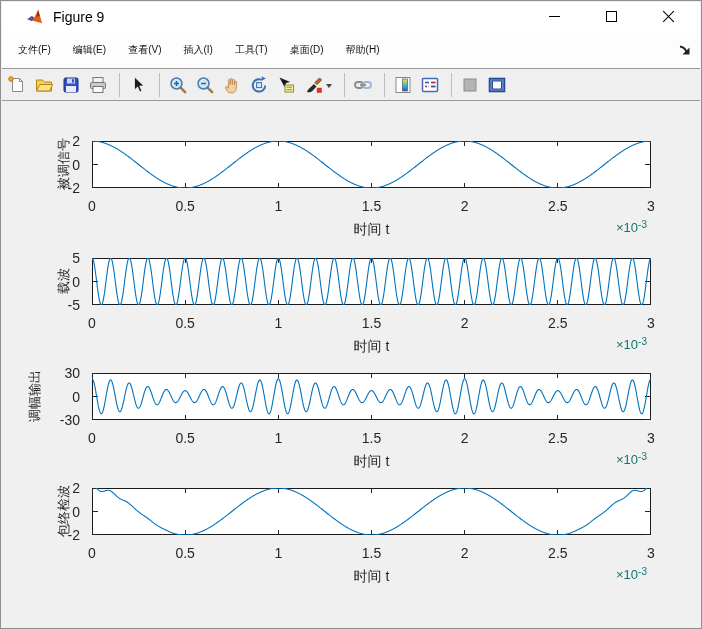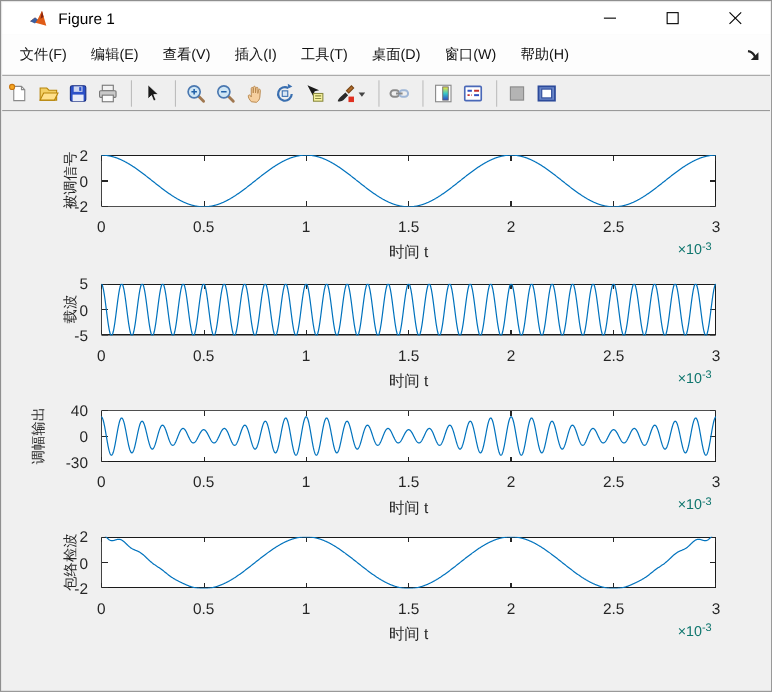--- a/index.html
+++ b/index.html
@@ -20,21 +20,21 @@
   .glyph-max { position:absolute; left:23px; top:9px; width:11px; height:11px; border:1px solid #000; }
   .glyph-close { position:absolute; left:22px; top:8px; width:13px; height:13px; }
   .glyph-close::before,.glyph-close::after { content:""; position:absolute; left:-1px; top:6px;
       width:15px; height:1px; background:#000; }
   .glyph-close::before { transform:rotate(45deg); }
   .glyph-close::after  { transform:rotate(-45deg); }
 
   
   .menubar { position:absolute; left:1px; right:1px; top:30px; height:38px; background:#fdfdfd;
              border-bottom:1px solid #9a9a9a; display:flex; align-items:center; padding-left:7px; }
-  .menu-item { font-size:13px; color:#111; padding:5px 9px; margin-right:4px; white-space:nowrap; }
+  .menu-item { font-size:10px; color:#111; padding:5px 9px; margin-right:4px; white-space:nowrap; }
   .dock-arrow { position:absolute; right:8px; top:12px; width:14px; height:14px; }
 
   
   .toolbar { position:absolute; left:1px; right:1px; top:68px; height:32px; background:#efefef;
              border-bottom:1px solid #9a9a9a; display:flex; align-items:center; padding-left:3px; }
   .tbtn { width:24px; height:26px; border:none; background:transparent; margin-right:3px;
           display:flex; align-items:center; justify-content:center; cursor:default; }
   .tbtn svg { width:20px; height:20px; }
   .tbtn.wide { width:34px; }
   .tsep { width:1px; height:24px; background:#bdbdbd; margin:0 6px; flex:0 0 auto; }
@@ -69,42 +69,41 @@
 
 <div class="window">
 
   <div class="titlebar">
     <svg class="title-icon" viewBox="0 0 20 20">
       <rect x="0" y="0" width="20" height="20" fill="#ffffff"></rect>
       <path d="M1.5 12.5l5-3.7 2.6 2L13.5 2l4.4 15z" fill="#e05c17"></path>
       <path d="M13.5 2l1.6 6.2L12 10z" fill="#88230d"></path>
       <path d="M1.5 12.5l5-3.7 2.6 2-2.6 4z" fill="#3b5fa0"></path>
     </svg>
-    <span class="title-text">Figure 1</span>
+    <span class="title-text">Figure 9</span>
     <div class="win-controls">
       <button class="win-btn">
           <span class="glyph-min"></span>
         </button>
       <button class="win-btn">
           <span class="glyph-max"></span>
         </button>
       <button class="win-btn">
           <span class="glyph-close"></span>
         </button>
     </div>
   </div>
 
   <div class="menubar">
     <span class="menu-item">文件(F)</span>
     <span class="menu-item">编辑(E)</span>
     <span class="menu-item">查看(V)</span>
     <span class="menu-item">插入(I)</span>
     <span class="menu-item">工具(T)</span>
     <span class="menu-item">桌面(D)</span>
-    <span class="menu-item">窗口(W)</span>
     <span class="menu-item">帮助(H)</span>
     <svg class="dock-arrow" viewBox="0 0 14 14">
       <path d="M2 3.5c3.5.5 5.5 2.5 6.5 5.5" fill="none" stroke="#222" stroke-width="2"></path>
       <path d="M11.5 4.5v7H4.5z" fill="#222"></path>
     </svg>
   </div>
 
   <div class="toolbar">
     <button class="tbtn">
       <svg viewBox="0 0 20 20">
@@ -281,21 +280,21 @@
         </div>
       <div class="xlabel">时间 t</div>
       <div class="exp"><span>×10</span><sup>-3</sup></div>
     </div>
 
     <div class="subplot wide-ticks" style="top:271px">
       <span class="ylabel">调幅输出</span>
       <div class="yticks">
           <span class="ytick" style="top: 47px;">-30</span>
           <span class="ytick" style="top: 23.5px;">0</span>
-          <span class="ytick" style="top: 0px;">40</span>
+          <span class="ytick" style="top: 0px;">30</span>
         </div>
       <div class="axes">
           <svg viewBox="0 0 559 47">
             <rect x="0.5" y="0.5" width="558" height="46" fill="#ffffff" stroke="#1a1a1a" shape-rendering="crispEdges"></rect>
             <path d="M0.5 1V5M0.5 46V42M93.5 1V5M93.5 46V42M186.5 1V5M186.5 46V42M279.5 1V5M279.5 46V42M372.5 1V5M372.5 46V42M465.5 1V5M465.5 46V42M558.5 1V5M558.5 46V42M1 46.5H6M558 46.5H553M1 23.5H6M558 23.5H553M1 0.5H6M558 0.5H553" stroke="#262626" fill="none" shape-rendering="crispEdges"></path>
             <polyline points="0.00,5.88 0.31,5.97 0.62,6.26 0.93,6.74 1.24,7.40 1.55,8.24 1.86,9.25 2.17,10.41 2.48,11.72 2.79,13.16 3.11,14.70 3.42,16.35 3.73,18.07 4.04,19.85 4.35,21.66 4.66,23.50 4.97,25.33 5.28,27.15 5.59,28.91 5.90,30.62 6.21,32.25 6.52,33.78 6.83,35.19 7.14,36.47 7.45,37.61 7.76,38.59 8.07,39.40 8.38,40.04 8.70,40.49 9.01,40.76 9.32,40.84 9.63,40.72 9.94,40.42 10.25,39.93 10.56,39.26 10.87,38.43 11.18,37.43 11.49,36.27 11.80,34.99 12.11,33.58 12.42,32.06 12.73,30.45 13.04,28.77 13.35,27.04 13.66,25.28 13.97,23.50 14.29,21.73 14.60,19.98 14.91,18.28 15.22,16.64 15.53,15.08 15.84,13.62 16.15,12.28 16.46,11.06 16.77,9.98 17.08,9.06 17.39,8.30 17.70,7.70 18.01,7.29 18.32,7.05 18.63,7.00 18.94,7.12 19.25,7.43 19.57,7.91 19.88,8.56 20.19,9.37 20.50,10.33 20.81,11.43 21.12,12.66 21.43,14.00 21.74,15.44 22.05,16.96 22.36,18.55 22.67,20.18 22.98,21.83 23.29,23.50 23.60,25.16 23.91,26.79 24.22,28.37 24.53,29.90 24.84,31.34 25.16,32.69 25.47,33.93 25.78,35.05 26.09,36.04 26.40,36.88 26.71,37.57 27.02,38.10 27.33,38.47 27.64,38.67 27.95,38.70 28.26,38.57 28.57,38.27 28.88,37.82 29.19,37.20 29.50,36.45 29.81,35.55 30.12,34.53 30.43,33.40 30.75,32.16 31.06,30.84 31.37,29.45 31.68,28.01 31.99,26.52 32.30,25.01 32.61,23.50 32.92,22.00 33.23,20.53 33.54,19.10 33.85,17.73 34.16,16.43 34.47,15.22 34.78,14.11 35.09,13.12 35.40,12.24 35.71,11.50 36.02,10.90 36.34,10.43 36.65,10.12 36.96,9.95 37.27,9.93 37.58,10.07 37.89,10.35 38.20,10.77 38.51,11.32 38.82,12.01 39.13,12.81 39.44,13.73 39.75,14.74 40.06,15.84 40.37,17.01 40.68,18.25 40.99,19.53 41.30,20.84 41.61,22.17 41.92,23.50 42.24,24.82 42.55,26.11 42.86,27.36 43.17,28.55 43.48,29.68 43.79,30.73 44.10,31.69 44.41,32.55 44.72,33.30 45.03,33.94 45.34,34.46 45.65,34.85 45.96,35.11 46.27,35.25 46.58,35.25 46.89,35.12 47.20,34.87 47.52,34.50 47.83,34.01 48.14,33.41 48.45,32.71 48.76,31.91 49.07,31.03 49.38,30.08 49.69,29.07 50.00,28.00 50.31,26.90 50.62,25.78 50.93,24.64 51.24,23.50 51.55,22.37 51.86,21.27 52.17,20.21 52.48,19.19 52.79,18.24 53.10,17.35 53.42,16.54 53.73,15.81 54.04,15.18 54.35,14.64 54.66,14.21 54.97,13.88 55.28,13.67 55.59,13.56 55.90,13.57 56.21,13.68 56.52,13.90 56.83,14.22 57.14,14.64 57.45,15.15 57.76,15.74 58.07,16.42 58.38,17.16 58.70,17.96 59.01,18.82 59.32,19.72 59.63,20.64 59.94,21.59 60.25,22.54 60.56,23.50 60.87,24.44 61.18,25.37 61.49,26.26 61.80,27.11 62.11,27.91 62.42,28.65 62.73,29.33 63.04,29.93 63.35,30.46 63.66,30.90 63.97,31.26 64.28,31.53 64.60,31.71 64.91,31.80 65.22,31.80 65.53,31.70 65.84,31.52 66.15,31.25 66.46,30.90 66.77,30.47 67.08,29.98 67.39,29.41 67.70,28.79 68.01,28.12 68.32,27.41 68.63,26.66 68.94,25.89 69.25,25.10 69.56,24.30 69.88,23.50 70.19,22.71 70.50,21.94 70.81,21.19 71.12,20.48 71.43,19.81 71.74,19.18 72.05,18.61 72.36,18.10 72.67,17.66 72.98,17.28 73.29,16.97 73.60,16.74 73.91,16.58 74.22,16.51 74.53,16.50 74.84,16.58 75.15,16.73 75.47,16.95 75.78,17.24 76.09,17.59 76.40,18.01 76.71,18.48 77.02,19.00 77.33,19.57 77.64,20.17 77.95,20.80 78.26,21.46 78.57,22.13 78.88,22.82 79.19,23.50 79.50,24.18 79.81,24.84 80.12,25.49 80.43,26.11 80.74,26.69 81.06,27.24 81.37,27.74 81.68,28.19 81.99,28.59 82.30,28.93 82.61,29.20 82.92,29.42 83.23,29.57 83.54,29.65 83.85,29.66 84.16,29.61 84.47,29.49 84.78,29.31 85.09,29.06 85.40,28.76 85.71,28.40 86.02,27.99 86.33,27.54 86.64,27.04 86.96,26.50 87.27,25.94 87.58,25.35 87.89,24.74 88.20,24.12 88.51,23.50 88.82,22.88 89.13,22.27 89.44,21.67 89.75,21.09 90.06,20.55 90.37,20.03 90.68,19.56 90.99,19.12 91.30,18.74 91.61,18.41 91.92,18.13 92.23,17.91 92.55,17.75 92.86,17.66 93.17,17.63 93.48,17.66 93.79,17.75 94.10,17.91 94.41,18.13 94.72,18.41 95.03,18.74 95.34,19.12 95.65,19.56 95.96,20.03 96.27,20.55 96.58,21.09 96.89,21.67 97.20,22.27 97.51,22.88 97.83,23.50 98.14,24.12 98.45,24.74 98.76,25.35 99.07,25.94 99.38,26.50 99.69,27.04 100.00,27.54 100.31,27.99 100.62,28.40 100.93,28.76 101.24,29.06 101.55,29.31 101.86,29.49 102.17,29.61 102.48,29.66 102.79,29.65 103.10,29.57 103.42,29.42 103.73,29.20 104.04,28.93 104.35,28.59 104.66,28.19 104.97,27.74 105.28,27.24 105.59,26.69 105.90,26.11 106.21,25.49 106.52,24.84 106.83,24.18 107.14,23.50 107.45,22.82 107.76,22.13 108.07,21.46 108.38,20.80 108.69,20.17 109.00,19.57 109.32,19.00 109.63,18.48 109.94,18.01 110.25,17.59 110.56,17.24 110.87,16.95 111.18,16.73 111.49,16.58 111.80,16.50 112.11,16.51 112.42,16.58 112.73,16.74 113.04,16.97 113.35,17.28 113.66,17.66 113.97,18.10 114.28,18.61 114.59,19.18 114.91,19.81 115.22,20.48 115.53,21.19 115.84,21.94 116.15,22.71 116.46,23.50 116.77,24.30 117.08,25.10 117.39,25.89 117.70,26.66 118.01,27.41 118.32,28.12 118.63,28.79 118.94,29.41 119.25,29.98 119.56,30.47 119.87,30.90 120.19,31.25 120.50,31.52 120.81,31.70 121.12,31.80 121.43,31.80 121.74,31.71 122.05,31.53 122.36,31.26 122.67,30.90 122.98,30.46 123.29,29.93 123.60,29.33 123.91,28.65 124.22,27.91 124.53,27.11 124.84,26.26 125.15,25.37 125.46,24.44 125.78,23.50 126.09,22.54 126.40,21.59 126.71,20.64 127.02,19.72 127.33,18.82 127.64,17.96 127.95,17.16 128.26,16.42 128.57,15.74 128.88,15.15 129.19,14.64 129.50,14.22 129.81,13.90 130.12,13.68 130.43,13.57 130.74,13.56 131.05,13.67 131.37,13.88 131.68,14.21 131.99,14.64 132.30,15.18 132.61,15.81 132.92,16.54 133.23,17.35 133.54,18.24 133.85,19.19 134.16,20.21 134.47,21.27 134.78,22.37 135.09,23.50 135.40,24.64 135.71,25.78 136.02,26.90 136.33,28.00 136.64,29.07 136.96,30.08 137.27,31.03 137.58,31.91 137.89,32.71 138.20,33.41 138.51,34.01 138.82,34.50 139.13,34.87 139.44,35.12 139.75,35.25 140.06,35.25 140.37,35.11 140.68,34.85 140.99,34.46 141.30,33.94 141.61,33.30 141.92,32.55 142.23,31.69 142.54,30.73 142.86,29.68 143.17,28.55 143.48,27.36 143.79,26.11 144.10,24.82 144.41,23.50 144.72,22.17 145.03,20.84 145.34,19.53 145.65,18.25 145.96,17.01 146.27,15.84 146.58,14.74 146.89,13.73 147.20,12.81 147.51,12.01 147.82,11.32 148.13,10.77 148.45,10.35 148.76,10.07 149.07,9.93 149.38,9.95 149.69,10.12 150.00,10.43 150.31,10.90 150.62,11.50 150.93,12.24 151.24,13.12 151.55,14.11 151.86,15.22 152.17,16.43 152.48,17.73 152.79,19.10 153.10,20.53 153.41,22.00 153.72,23.50 154.04,25.01 154.35,26.52 154.66,28.01 154.97,29.45 155.28,30.84 155.59,32.16 155.90,33.40 156.21,34.53 156.52,35.55 156.83,36.45 157.14,37.20 157.45,37.82 157.76,38.27 158.07,38.57 158.38,38.70 158.69,38.67 159.00,38.47 159.31,38.10 159.63,37.57 159.94,36.88 160.25,36.04 160.56,35.05 160.87,33.93 161.18,32.69 161.49,31.34 161.80,29.90 162.11,28.37 162.42,26.79 162.73,25.16 163.04,23.50 163.35,21.83 163.66,20.18 163.97,18.55 164.28,16.96 164.59,15.44 164.91,14.00 165.22,12.66 165.53,11.43 165.84,10.33 166.15,9.37 166.46,8.56 166.77,7.91 167.08,7.43 167.39,7.12 167.70,7.00 168.01,7.05 168.32,7.29 168.63,7.70 168.94,8.30 169.25,9.06 169.56,9.98 169.87,11.06 170.18,12.28 170.50,13.62 170.81,15.08 171.12,16.64 171.43,18.28 171.74,19.98 172.05,21.73 172.36,23.50 172.67,25.28 172.98,27.04 173.29,28.77 173.60,30.45 173.91,32.06 174.22,33.58 174.53,34.99 174.84,36.27 175.15,37.43 175.46,38.43 175.77,39.26 176.09,39.93 176.40,40.42 176.71,40.72 177.02,40.84 177.33,40.76 177.64,40.49 177.95,40.04 178.26,39.40 178.57,38.59 178.88,37.61 179.19,36.47 179.50,35.19 179.81,33.78 180.12,32.25 180.43,30.62 180.74,28.91 181.05,27.15 181.36,25.33 181.68,23.50 181.99,21.66 182.30,19.85 182.61,18.07 182.92,16.35 183.23,14.70 183.54,13.16 183.85,11.72 184.16,10.41 184.47,9.25 184.78,8.24 185.09,7.40 185.40,6.74 185.71,6.26 186.02,5.97 186.33,5.88 186.64,5.97 186.95,6.26 187.26,6.74 187.58,7.40 187.89,8.24 188.20,9.25 188.51,10.41 188.82,11.72 189.13,13.16 189.44,14.70 189.75,16.35 190.06,18.07 190.37,19.85 190.68,21.66 190.99,23.50 191.30,25.33 191.61,27.15 191.92,28.91 192.23,30.62 192.54,32.25 192.85,33.78 193.17,35.19 193.48,36.47 193.79,37.61 194.10,38.59 194.41,39.40 194.72,40.04 195.03,40.49 195.34,40.76 195.65,40.84 195.96,40.72 196.27,40.42 196.58,39.93 196.89,39.26 197.20,38.43 197.51,37.43 197.82,36.27 198.13,34.99 198.44,33.58 198.76,32.06 199.07,30.45 199.38,28.77 199.69,27.04 200.00,25.28 200.31,23.50 200.62,21.73 200.93,19.98 201.24,18.28 201.55,16.64 201.86,15.08 202.17,13.62 202.48,12.28 202.79,11.06 203.10,9.98 203.41,9.06 203.72,8.30 204.03,7.70 204.35,7.29 204.66,7.05 204.97,7.00 205.28,7.12 205.59,7.43 205.90,7.91 206.21,8.56 206.52,9.37 206.83,10.33 207.14,11.43 207.45,12.66 207.76,14.00 208.07,15.44 208.38,16.96 208.69,18.55 209.00,20.18 209.31,21.83 209.63,23.50 209.94,25.16 210.25,26.79 210.56,28.37 210.87,29.90 211.18,31.34 211.49,32.69 211.80,33.93 212.11,35.05 212.42,36.04 212.73,36.88 213.04,37.57 213.35,38.10 213.66,38.47 213.97,38.67 214.28,38.70 214.59,38.57 214.90,38.27 215.22,37.82 215.53,37.20 215.84,36.45 216.15,35.55 216.46,34.53 216.77,33.40 217.08,32.16 217.39,30.84 217.70,29.45 218.01,28.01 218.32,26.52 218.63,25.01 218.94,23.50 219.25,22.00 219.56,20.53 219.87,19.10 220.18,17.73 220.49,16.43 220.81,15.22 221.12,14.11 221.43,13.12 221.74,12.24 222.05,11.50 222.36,10.90 222.67,10.43 222.98,10.12 223.29,9.95 223.60,9.93 223.91,10.07 224.22,10.35 224.53,10.77 224.84,11.32 225.15,12.01 225.46,12.81 225.77,13.73 226.08,14.74 226.40,15.84 226.71,17.01 227.02,18.25 227.33,19.53 227.64,20.84 227.95,22.17 228.26,23.50 228.57,24.82 228.88,26.11 229.19,27.36 229.50,28.55 229.81,29.68 230.12,30.73 230.43,31.69 230.74,32.55 231.05,33.30 231.36,33.94 231.67,34.46 231.99,34.85 232.30,35.11 232.61,35.25 232.92,35.25 233.23,35.12 233.54,34.87 233.85,34.50 234.16,34.01 234.47,33.41 234.78,32.71 235.09,31.91 235.40,31.03 235.71,30.08 236.02,29.07 236.33,28.00 236.64,26.90 236.95,25.78 237.26,24.64 237.57,23.50 237.89,22.37 238.20,21.27 238.51,20.21 238.82,19.19 239.13,18.24 239.44,17.35 239.75,16.54 240.06,15.81 240.37,15.18 240.68,14.64 240.99,14.21 241.30,13.88 241.61,13.67 241.92,13.56 242.23,13.57 242.54,13.68 242.85,13.90 243.16,14.22 243.48,14.64 243.79,15.15 244.10,15.74 244.41,16.42 244.72,17.16 245.03,17.96 245.34,18.82 245.65,19.72 245.96,20.64 246.27,21.59 246.58,22.54 246.89,23.50 247.20,24.44 247.51,25.37 247.82,26.26 248.13,27.11 248.44,27.91 248.75,28.65 249.07,29.33 249.38,29.93 249.69,30.46 250.00,30.90 250.31,31.26 250.62,31.53 250.93,31.71 251.24,31.80 251.55,31.80 251.86,31.70 252.17,31.52 252.48,31.25 252.79,30.90 253.10,30.47 253.41,29.98 253.72,29.41 254.03,28.79 254.34,28.12 254.66,27.41 254.97,26.66 255.28,25.89 255.59,25.10 255.90,24.30 256.21,23.50 256.52,22.71 256.83,21.94 257.14,21.19 257.45,20.48 257.76,19.81 258.07,19.18 258.38,18.61 258.69,18.10 259.00,17.66 259.31,17.28 259.62,16.97 259.94,16.74 260.25,16.58 260.56,16.51 260.87,16.50 261.18,16.58 261.49,16.73 261.80,16.95 262.11,17.24 262.42,17.59 262.73,18.01 263.04,18.48 263.35,19.00 263.66,19.57 263.97,20.17 264.28,20.80 264.59,21.46 264.90,22.13 265.21,22.82 265.52,23.50 265.84,24.18 266.15,24.84 266.46,25.49 266.77,26.11 267.08,26.69 267.39,27.24 267.70,27.74 268.01,28.19 268.32,28.59 268.63,28.93 268.94,29.20 269.25,29.42 269.56,29.57 269.87,29.65 270.18,29.66 270.49,29.61 270.80,29.49 271.12,29.31 271.43,29.06 271.74,28.76 272.05,28.40 272.36,27.99 272.67,27.54 272.98,27.04 273.29,26.50 273.60,25.94 273.91,25.35 274.22,24.74 274.53,24.12 274.84,23.50 275.15,22.88 275.46,22.27 275.77,21.67 276.08,21.09 276.39,20.55 276.70,20.03 277.02,19.56 277.33,19.12 277.64,18.74 277.95,18.41 278.26,18.13 278.57,17.91 278.88,17.75 279.19,17.66 279.50,17.63 279.81,17.66 280.12,17.75 280.43,17.91 280.74,18.13 281.05,18.41 281.36,18.74 281.67,19.12 281.98,19.56 282.30,20.03 282.61,20.55 282.92,21.09 283.23,21.67 283.54,22.27 283.85,22.88 284.16,23.50 284.47,24.12 284.78,24.74 285.09,25.35 285.40,25.94 285.71,26.50 286.02,27.04 286.33,27.54 286.64,27.99 286.95,28.40 287.26,28.76 287.57,29.06 287.88,29.31 288.20,29.49 288.51,29.61 288.82,29.66 289.13,29.65 289.44,29.57 289.75,29.42 290.06,29.20 290.37,28.93 290.68,28.59 290.99,28.19 291.30,27.74 291.61,27.24 291.92,26.69 292.23,26.11 292.54,25.49 292.85,24.84 293.16,24.18 293.48,23.50 293.79,22.82 294.10,22.13 294.41,21.46 294.72,20.80 295.03,20.17 295.34,19.57 295.65,19.00 295.96,18.48 296.27,18.01 296.58,17.59 296.89,17.24 297.20,16.95 297.51,16.73 297.82,16.58 298.13,16.50 298.44,16.51 298.75,16.58 299.06,16.74 299.38,16.97 299.69,17.28 300.00,17.66 300.31,18.10 300.62,18.61 300.93,19.18 301.24,19.81 301.55,20.48 301.86,21.19 302.17,21.94 302.48,22.71 302.79,23.50 303.10,24.30 303.41,25.10 303.72,25.89 304.03,26.66 304.34,27.41 304.65,28.12 304.97,28.79 305.28,29.41 305.59,29.98 305.90,30.47 306.21,30.90 306.52,31.25 306.83,31.52 307.14,31.70 307.45,31.80 307.76,31.80 308.07,31.71 308.38,31.53 308.69,31.26 309.00,30.90 309.31,30.46 309.62,29.93 309.93,29.33 310.25,28.65 310.56,27.91 310.87,27.11 311.18,26.26 311.49,25.37 311.80,24.44 312.11,23.50 312.42,22.54 312.73,21.59 313.04,20.64 313.35,19.72 313.66,18.82 313.97,17.96 314.28,17.16 314.59,16.42 314.90,15.74 315.21,15.15 315.52,14.64 315.83,14.22 316.15,13.90 316.46,13.68 316.77,13.57 317.08,13.56 317.39,13.67 317.70,13.88 318.01,14.21 318.32,14.64 318.63,15.18 318.94,15.81 319.25,16.54 319.56,17.35 319.87,18.24 320.18,19.19 320.49,20.21 320.80,21.27 321.11,22.37 321.43,23.50 321.74,24.64 322.05,25.78 322.36,26.90 322.67,28.00 322.98,29.07 323.29,30.08 323.60,31.03 323.91,31.91 324.22,32.71 324.53,33.41 324.84,34.01 325.15,34.50 325.46,34.87 325.77,35.12 326.08,35.25 326.39,35.25 326.70,35.11 327.01,34.85 327.33,34.46 327.64,33.94 327.95,33.30 328.26,32.55 328.57,31.69 328.88,30.73 329.19,29.68 329.50,28.55 329.81,27.36 330.12,26.11 330.43,24.82 330.74,23.50 331.05,22.17 331.36,20.84 331.67,19.53 331.98,18.25 332.29,17.01 332.61,15.84 332.92,14.74 333.23,13.73 333.54,12.81 333.85,12.01 334.16,11.32 334.47,10.77 334.78,10.35 335.09,10.07 335.40,9.93 335.71,9.95 336.02,10.12 336.33,10.43 336.64,10.90 336.95,11.50 337.26,12.24 337.57,13.12 337.88,14.11 338.19,15.22 338.51,16.43 338.82,17.73 339.13,19.10 339.44,20.53 339.75,22.00 340.06,23.50 340.37,25.01 340.68,26.52 340.99,28.01 341.30,29.45 341.61,30.84 341.92,32.16 342.23,33.40 342.54,34.53 342.85,35.55 343.16,36.45 343.47,37.20 343.79,37.82 344.10,38.27 344.41,38.57 344.72,38.70 345.03,38.67 345.34,38.47 345.65,38.10 345.96,37.57 346.27,36.88 346.58,36.04 346.89,35.05 347.20,33.93 347.51,32.69 347.82,31.34 348.13,29.90 348.44,28.37 348.75,26.79 349.06,25.16 349.38,23.50 349.69,21.83 350.00,20.18 350.31,18.55 350.62,16.96 350.93,15.44 351.24,14.00 351.55,12.66 351.86,11.43 352.17,10.33 352.48,9.37 352.79,8.56 353.10,7.91 353.41,7.43 353.72,7.12 354.03,7.00 354.34,7.05 354.65,7.29 354.96,7.70 355.28,8.30 355.59,9.06 355.90,9.98 356.21,11.06 356.52,12.28 356.83,13.62 357.14,15.08 357.45,16.64 357.76,18.28 358.07,19.98 358.38,21.73 358.69,23.50 359.00,25.28 359.31,27.04 359.62,28.77 359.93,30.45 360.24,32.06 360.56,33.58 360.87,34.99 361.18,36.27 361.49,37.43 361.80,38.43 362.11,39.26 362.42,39.93 362.73,40.42 363.04,40.72 363.35,40.84 363.66,40.76 363.97,40.49 364.28,40.04 364.59,39.40 364.90,38.59 365.21,37.61 365.52,36.47 365.83,35.19 366.14,33.78 366.46,32.25 366.77,30.62 367.08,28.91 367.39,27.15 367.70,25.33 368.01,23.50 368.32,21.66 368.63,19.85 368.94,18.07 369.25,16.35 369.56,14.70 369.87,13.16 370.18,11.72 370.49,10.41 370.80,9.25 371.11,8.24 371.42,7.40 371.74,6.74 372.05,6.26 372.36,5.97 372.67,5.88 372.98,5.97 373.29,6.26 373.60,6.74 373.91,7.40 374.22,8.24 374.53,9.25 374.84,10.41 375.15,11.72 375.46,13.16 375.77,14.70 376.08,16.35 376.39,18.07 376.70,19.85 377.01,21.66 377.32,23.50 377.64,25.33 377.95,27.15 378.26,28.91 378.57,30.62 378.88,32.25 379.19,33.78 379.50,35.19 379.81,36.47 380.12,37.61 380.43,38.59 380.74,39.40 381.05,40.04 381.36,40.49 381.67,40.76 381.98,40.84 382.29,40.72 382.60,40.42 382.92,39.93 383.23,39.26 383.54,38.43 383.85,37.43 384.16,36.27 384.47,34.99 384.78,33.58 385.09,32.06 385.40,30.45 385.71,28.77 386.02,27.04 386.33,25.28 386.64,23.50 386.95,21.73 387.26,19.98 387.57,18.28 387.88,16.64 388.19,15.08 388.50,13.62 388.82,12.28 389.13,11.06 389.44,9.98 389.75,9.06 390.06,8.30 390.37,7.70 390.68,7.29 390.99,7.05 391.30,7.00 391.61,7.12 391.92,7.43 392.23,7.91 392.54,8.56 392.85,9.37 393.16,10.33 393.47,11.43 393.78,12.66 394.10,14.00 394.41,15.44 394.72,16.96 395.03,18.55 395.34,20.18 395.65,21.83 395.96,23.50 396.27,25.16 396.58,26.79 396.89,28.37 397.20,29.90 397.51,31.34 397.82,32.69 398.13,33.93 398.44,35.05 398.75,36.04 399.06,36.88 399.37,37.57 399.69,38.10 400.00,38.47 400.31,38.67 400.62,38.70 400.93,38.57 401.24,38.27 401.55,37.82 401.86,37.20 402.17,36.45 402.48,35.55 402.79,34.53 403.10,33.40 403.41,32.16 403.72,30.84 404.03,29.45 404.34,28.01 404.65,26.52 404.96,25.01 405.27,23.50 405.59,22.00 405.90,20.53 406.21,19.10 406.52,17.73 406.83,16.43 407.14,15.22 407.45,14.11 407.76,13.12 408.07,12.24 408.38,11.50 408.69,10.90 409.00,10.43 409.31,10.12 409.62,9.95 409.93,9.93 410.24,10.07 410.55,10.35 410.87,10.77 411.18,11.32 411.49,12.01 411.80,12.81 412.11,13.73 412.42,14.74 412.73,15.84 413.04,17.01 413.35,18.25 413.66,19.53 413.97,20.84 414.28,22.17 414.59,23.50 414.90,24.82 415.21,26.11 415.52,27.36 415.83,28.55 416.14,29.68 416.45,30.73 416.77,31.69 417.08,32.55 417.39,33.30 417.70,33.94 418.01,34.46 418.32,34.85 418.63,35.11 418.94,35.25 419.25,35.25 419.56,35.12 419.87,34.87 420.18,34.50 420.49,34.01 420.80,33.41 421.11,32.71 421.42,31.91 421.73,31.03 422.05,30.08 422.36,29.07 422.67,28.00 422.98,26.90 423.29,25.78 423.60,24.64 423.91,23.50 424.22,22.37 424.53,21.27 424.84,20.21 425.15,19.19 425.46,18.24 425.77,17.35 426.08,16.54 426.39,15.81 426.70,15.18 427.01,14.64 427.32,14.21 427.63,13.88 427.95,13.67 428.26,13.56 428.57,13.57 428.88,13.68 429.19,13.90 429.50,14.22 429.81,14.64 430.12,15.15 430.43,15.74 430.74,16.42 431.05,17.16 431.36,17.96 431.67,18.82 431.98,19.72 432.29,20.64 432.60,21.59 432.91,22.54 433.23,23.50 433.54,24.44 433.85,25.37 434.16,26.26 434.47,27.11 434.78,27.91 435.09,28.65 435.40,29.33 435.71,29.93 436.02,30.46 436.33,30.90 436.64,31.26 436.95,31.53 437.26,31.71 437.57,31.80 437.88,31.80 438.19,31.70 438.50,31.52 438.81,31.25 439.13,30.90 439.44,30.47 439.75,29.98 440.06,29.41 440.37,28.79 440.68,28.12 440.99,27.41 441.30,26.66 441.61,25.89 441.92,25.10 442.23,24.30 442.54,23.50 442.85,22.71 443.16,21.94 443.47,21.19 443.78,20.48 444.09,19.81 444.40,19.18 444.72,18.61 445.03,18.10 445.34,17.66 445.65,17.28 445.96,16.97 446.27,16.74 446.58,16.58 446.89,16.51 447.20,16.50 447.51,16.58 447.82,16.73 448.13,16.95 448.44,17.24 448.75,17.59 449.06,18.01 449.37,18.48 449.68,19.00 450.00,19.57 450.31,20.17 450.62,20.80 450.93,21.46 451.24,22.13 451.55,22.82 451.86,23.50 452.17,24.18 452.48,24.84 452.79,25.49 453.10,26.11 453.41,26.69 453.72,27.24 454.03,27.74 454.34,28.19 454.65,28.59 454.96,28.93 455.27,29.20 455.58,29.42 455.90,29.57 456.21,29.65 456.52,29.66 456.83,29.61 457.14,29.49 457.45,29.31 457.76,29.06 458.07,28.76 458.38,28.40 458.69,27.99 459.00,27.54 459.31,27.04 459.62,26.50 459.93,25.94 460.24,25.35 460.55,24.74 460.86,24.12 461.18,23.50 461.49,22.88 461.80,22.27 462.11,21.67 462.42,21.09 462.73,20.55 463.04,20.03 463.35,19.56 463.66,19.12 463.97,18.74 464.28,18.41 464.59,18.13 464.90,17.91 465.21,17.75 465.52,17.66 465.83,17.63 466.14,17.66 466.45,17.75 466.76,17.91 467.08,18.13 467.39,18.41 467.70,18.74 468.01,19.12 468.32,19.56 468.63,20.03 468.94,20.55 469.25,21.09 469.56,21.67 469.87,22.27 470.18,22.88 470.49,23.50 470.80,24.12 471.11,24.74 471.42,25.35 471.73,25.94 472.04,26.50 472.36,27.04 472.67,27.54 472.98,27.99 473.29,28.40 473.60,28.76 473.91,29.06 474.22,29.31 474.53,29.49 474.84,29.61 475.15,29.66 475.46,29.65 475.77,29.57 476.08,29.42 476.39,29.20 476.70,28.93 477.01,28.59 477.32,28.19 477.63,27.74 477.94,27.24 478.26,26.69 478.57,26.11 478.88,25.49 479.19,24.84 479.50,24.18 479.81,23.50 480.12,22.82 480.43,22.13 480.74,21.46 481.05,20.80 481.36,20.17 481.67,19.57 481.98,19.00 482.29,18.48 482.60,18.01 482.91,17.59 483.22,17.24 483.54,16.95 483.85,16.73 484.16,16.58 484.47,16.50 484.78,16.51 485.09,16.58 485.40,16.74 485.71,16.97 486.02,17.28 486.33,17.66 486.64,18.10 486.95,18.61 487.26,19.18 487.57,19.81 487.88,20.48 488.19,21.19 488.50,21.94 488.81,22.71 489.13,23.50 489.44,24.30 489.75,25.10 490.06,25.89 490.37,26.66 490.68,27.41 490.99,28.12 491.30,28.79 491.61,29.41 491.92,29.98 492.23,30.47 492.54,30.90 492.85,31.25 493.16,31.52 493.47,31.70 493.78,31.80 494.09,31.80 494.40,31.71 494.71,31.53 495.03,31.26 495.34,30.90 495.65,30.46 495.96,29.93 496.27,29.33 496.58,28.65 496.89,27.91 497.20,27.11 497.51,26.26 497.82,25.37 498.13,24.44 498.44,23.50 498.75,22.54 499.06,21.59 499.37,20.64 499.68,19.72 499.99,18.82 500.31,17.96 500.62,17.16 500.93,16.42 501.24,15.74 501.55,15.15 501.86,14.64 502.17,14.22 502.48,13.90 502.79,13.68 503.10,13.57 503.41,13.56 503.72,13.67 504.03,13.88 504.34,14.21 504.65,14.64 504.96,15.18 505.27,15.81 505.58,16.54 505.89,17.35 506.21,18.24 506.52,19.19 506.83,20.21 507.14,21.27 507.45,22.37 507.76,23.50 508.07,24.64 508.38,25.78 508.69,26.90 509.00,28.00 509.31,29.07 509.62,30.08 509.93,31.03 510.24,31.91 510.55,32.71 510.86,33.41 511.17,34.01 511.49,34.50 511.80,34.87 512.11,35.12 512.42,35.25 512.73,35.25 513.04,35.11 513.35,34.85 513.66,34.46 513.97,33.94 514.28,33.30 514.59,32.55 514.90,31.69 515.21,30.73 515.52,29.68 515.83,28.55 516.14,27.36 516.45,26.11 516.76,24.82 517.08,23.50 517.39,22.17 517.70,20.84 518.01,19.53 518.32,18.25 518.63,17.01 518.94,15.84 519.25,14.74 519.56,13.73 519.87,12.81 520.18,12.01 520.49,11.32 520.80,10.77 521.11,10.35 521.42,10.07 521.73,9.93 522.04,9.95 522.35,10.12 522.66,10.43 522.98,10.90 523.29,11.50 523.60,12.24 523.91,13.12 524.22,14.11 524.53,15.22 524.84,16.43 525.15,17.73 525.46,19.10 525.77,20.53 526.08,22.00 526.39,23.50 526.70,25.01 527.01,26.52 527.32,28.01 527.63,29.45 527.94,30.84 528.25,32.16 528.57,33.40 528.88,34.53 529.19,35.55 529.50,36.45 529.81,37.20 530.12,37.82 530.43,38.27 530.74,38.57 531.05,38.70 531.36,38.67 531.67,38.47 531.98,38.10 532.29,37.57 532.60,36.88 532.91,36.04 533.22,35.05 533.53,33.93 533.85,32.69 534.16,31.34 534.47,29.90 534.78,28.37 535.09,26.79 535.40,25.16 535.71,23.50 536.02,21.83 536.33,20.18 536.64,18.55 536.95,16.96 537.26,15.44 537.57,14.00 537.88,12.66 538.19,11.43 538.50,10.33 538.81,9.37 539.12,8.56 539.43,7.91 539.75,7.43 540.06,7.12 540.37,7.00 540.68,7.05 540.99,7.29 541.30,7.70 541.61,8.30 541.92,9.06 542.23,9.98 542.54,11.06 542.85,12.28 543.16,13.62 543.47,15.08 543.78,16.64 544.09,18.28 544.40,19.98 544.71,21.73 545.02,23.50 545.34,25.28 545.65,27.04 545.96,28.77 546.27,30.45 546.58,32.06 546.89,33.58 547.20,34.99 547.51,36.27 547.82,37.43 548.13,38.43 548.44,39.26 548.75,39.93 549.06,40.42 549.37,40.72 549.68,40.84 549.99,40.76 550.30,40.49 550.62,40.04 550.93,39.40 551.24,38.59 551.55,37.61 551.86,36.47 552.17,35.19 552.48,33.78 552.79,32.25 553.10,30.62 553.41,28.91 553.72,27.15 554.03,25.33 554.34,23.50 554.65,21.66 554.96,19.85 555.27,18.07 555.58,16.35 555.89,14.70 556.21,13.16 556.52,11.72 556.83,10.41 557.14,9.25 557.45,8.24 557.76,7.40 558.07,6.74 558.38,6.26 558.69,5.97 559.00,5.88" fill="none" stroke="#0072BD" stroke-width="1.1" stroke-linejoin="round"></polyline>
           </svg>
         </div>
       <div class="xticks">
           <span class="xtick" style="left: 0px;">0</span>

